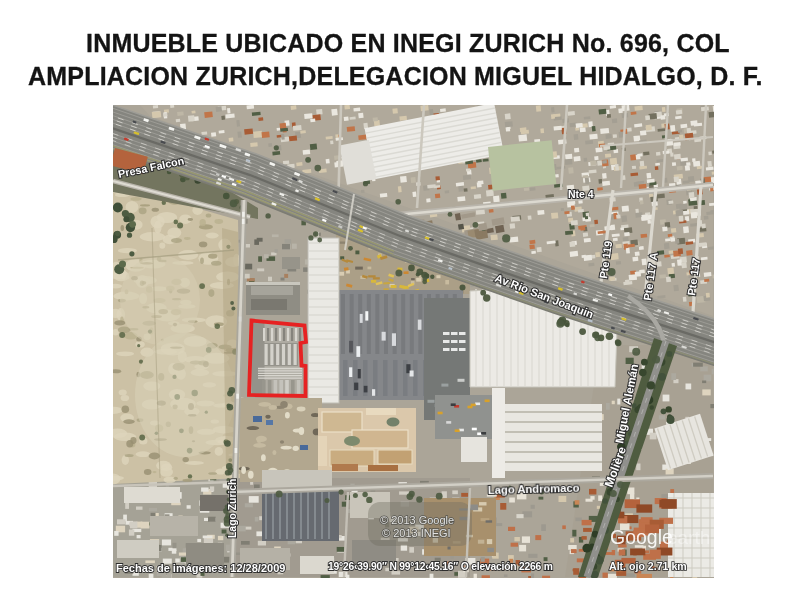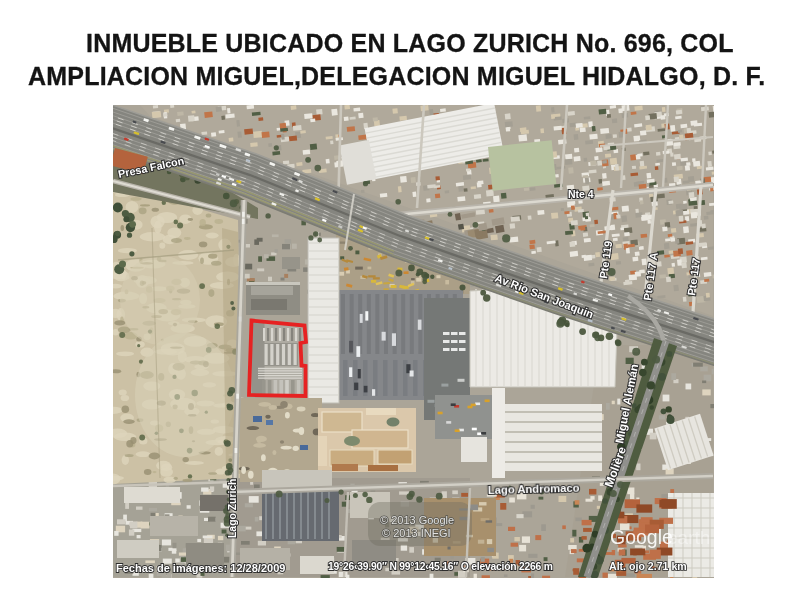--- a/index.html
+++ b/index.html
@@ -1,19 +1,19 @@
 <!DOCTYPE html>
 <html><head><meta charset="utf-8"><style>
 html,body{margin:0;padding:0;width:800px;height:605px;background:#ffffff;overflow:hidden;}
 .t{position:absolute;font-family:"Liberation Sans",sans-serif;font-weight:bold;color:#141414;white-space:nowrap;-webkit-text-stroke:0.3px #141414;}
 </style></head><body>
 
-<div class="t" style="left:86px;top:29px;font-size:25px;letter-spacing:0.2px;">INMUEBLE UBICADO EN LAGO ZURICH No. 696, COL</div>
-
-<div class="t" style="left:28px;top:62px;font-size:25px;letter-spacing:0.2px;">AMPLIACION MIGUEL,DELEGACION MIGUEL HIDALGO, D. F.</div>
+<div class="t" style="left:86px;top:29px;font-size:25px;letter-spacing:0.2px;">INMUEBLE UBICADO EN INEGI ZURICH No. 696, COL</div>
+
+<div class="t" style="left:28px;top:62px;font-size:25px;letter-spacing:0.2px;">AMPLIACION ZURICH,DELEGACION MIGUEL HIDALGO, D. F.</div>
 <svg width="800" height="605" viewBox="0 0 800 605" style="position:absolute;left:0;top:0;">
 <defs>
 <clipPath id="mapclip">
         <rect x="113" y="105" width="601" height="473"></rect>
       </clipPath>
 <filter id="soft" x="-5%" y="-5%" width="110%" height="110%">
         <feGaussianBlur stdDeviation="0.6"></feGaussianBlur>
       </filter>
 <filter id="soft2" x="-20%" y="-20%" width="140%" height="140%">
         <feGaussianBlur stdDeviation="0.3"></feGaussianBlur>

